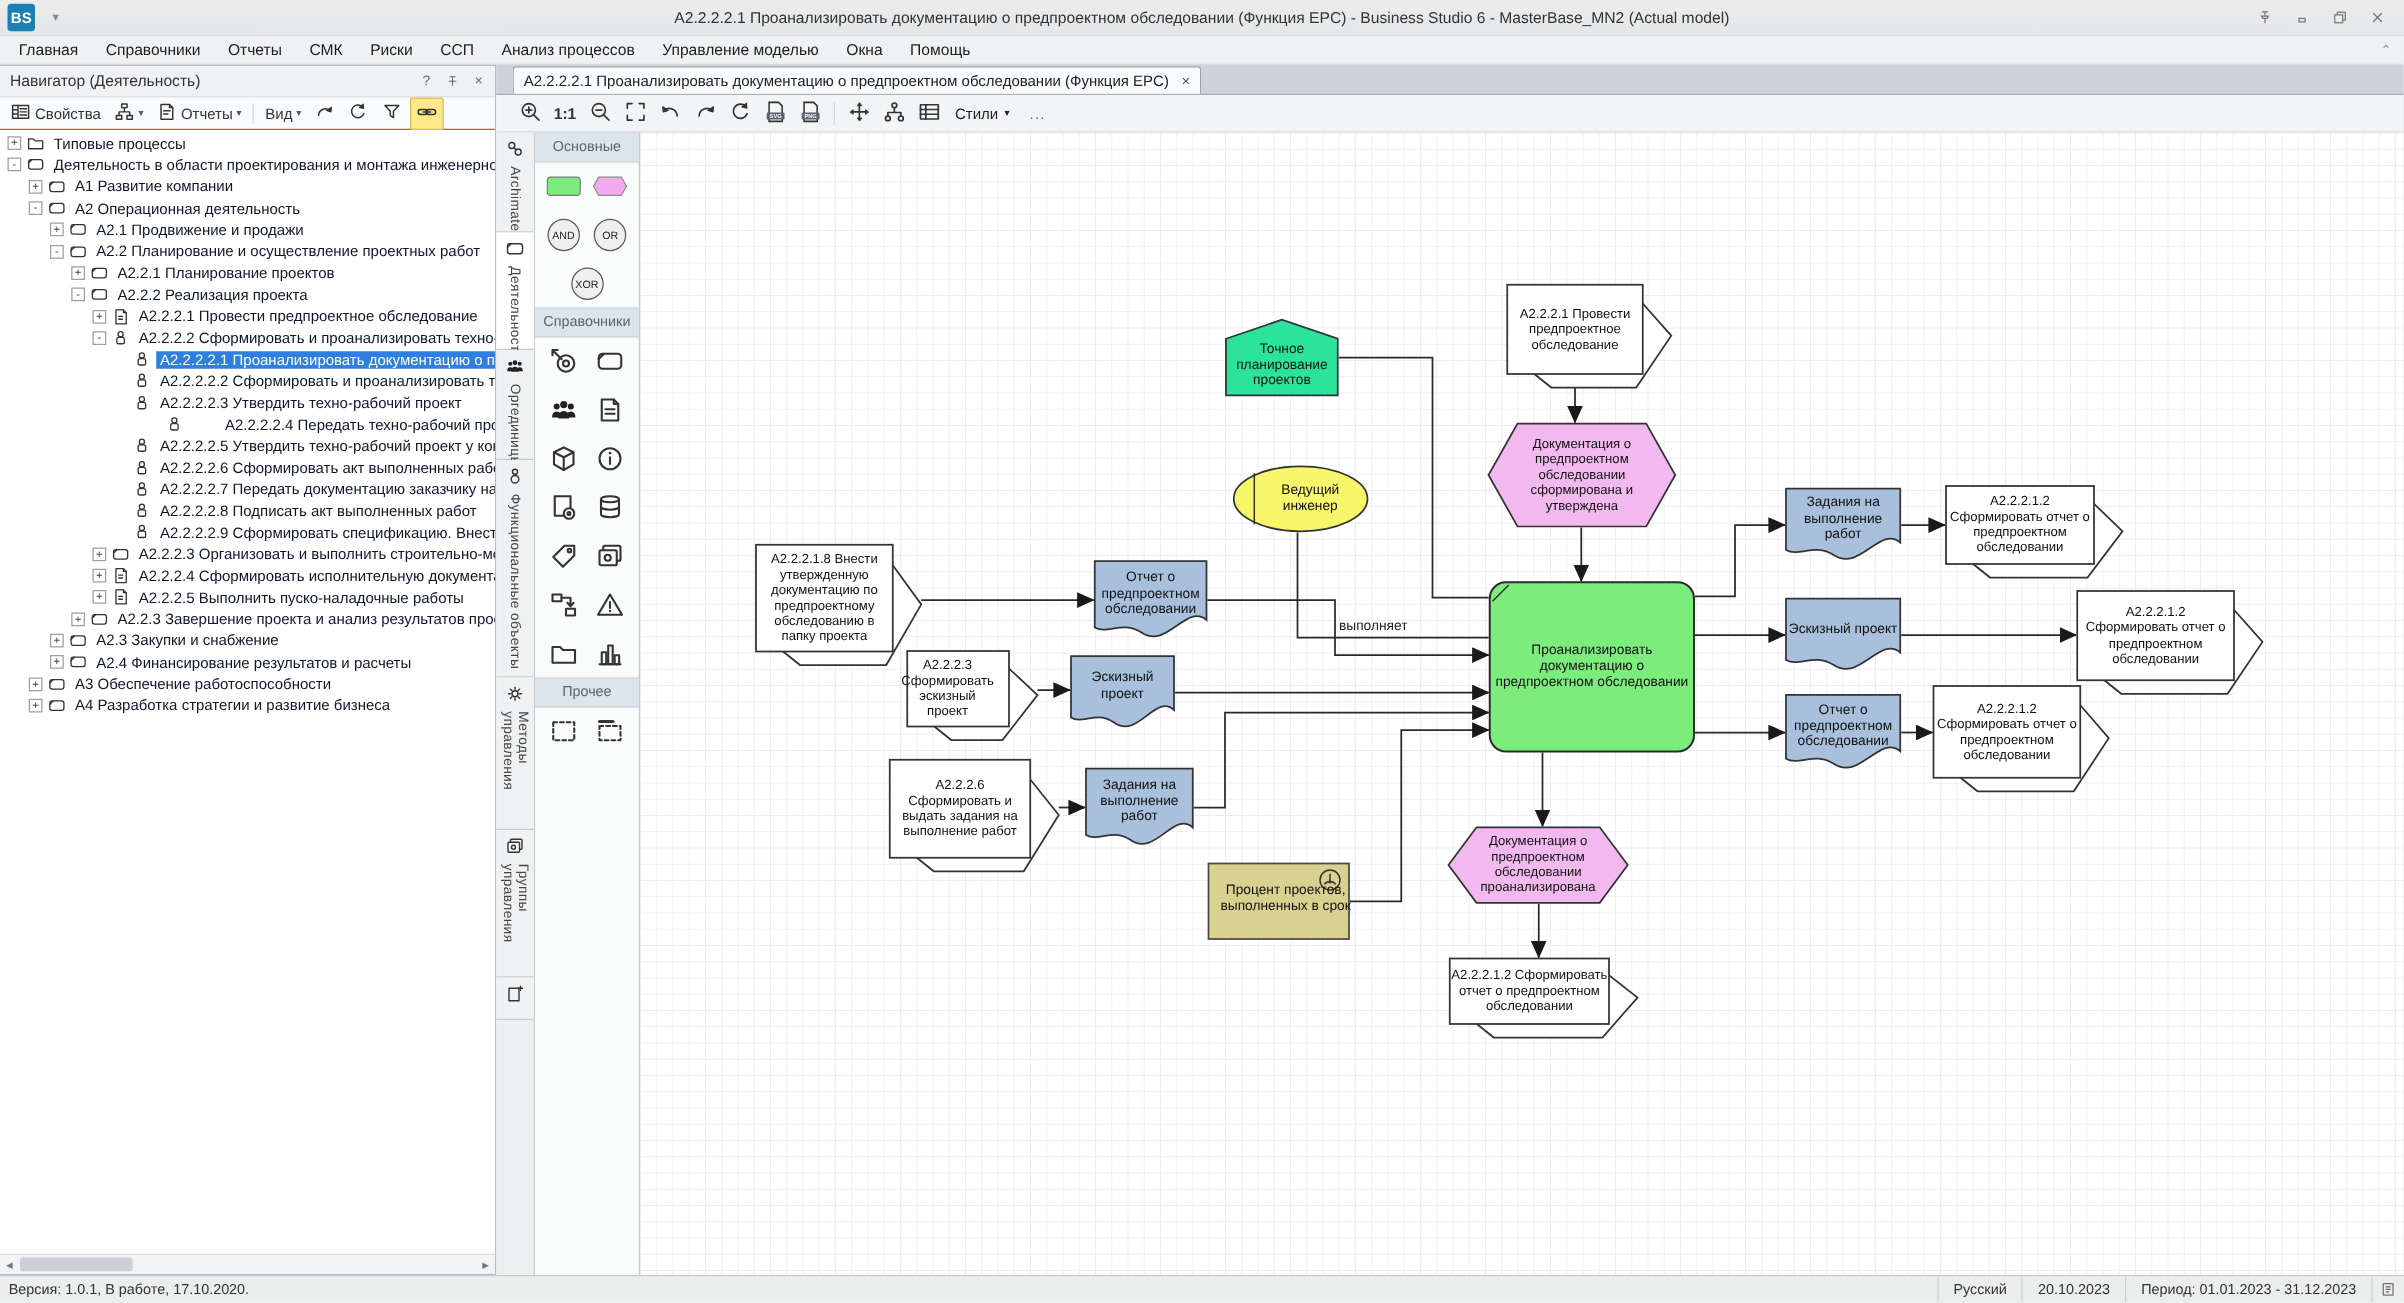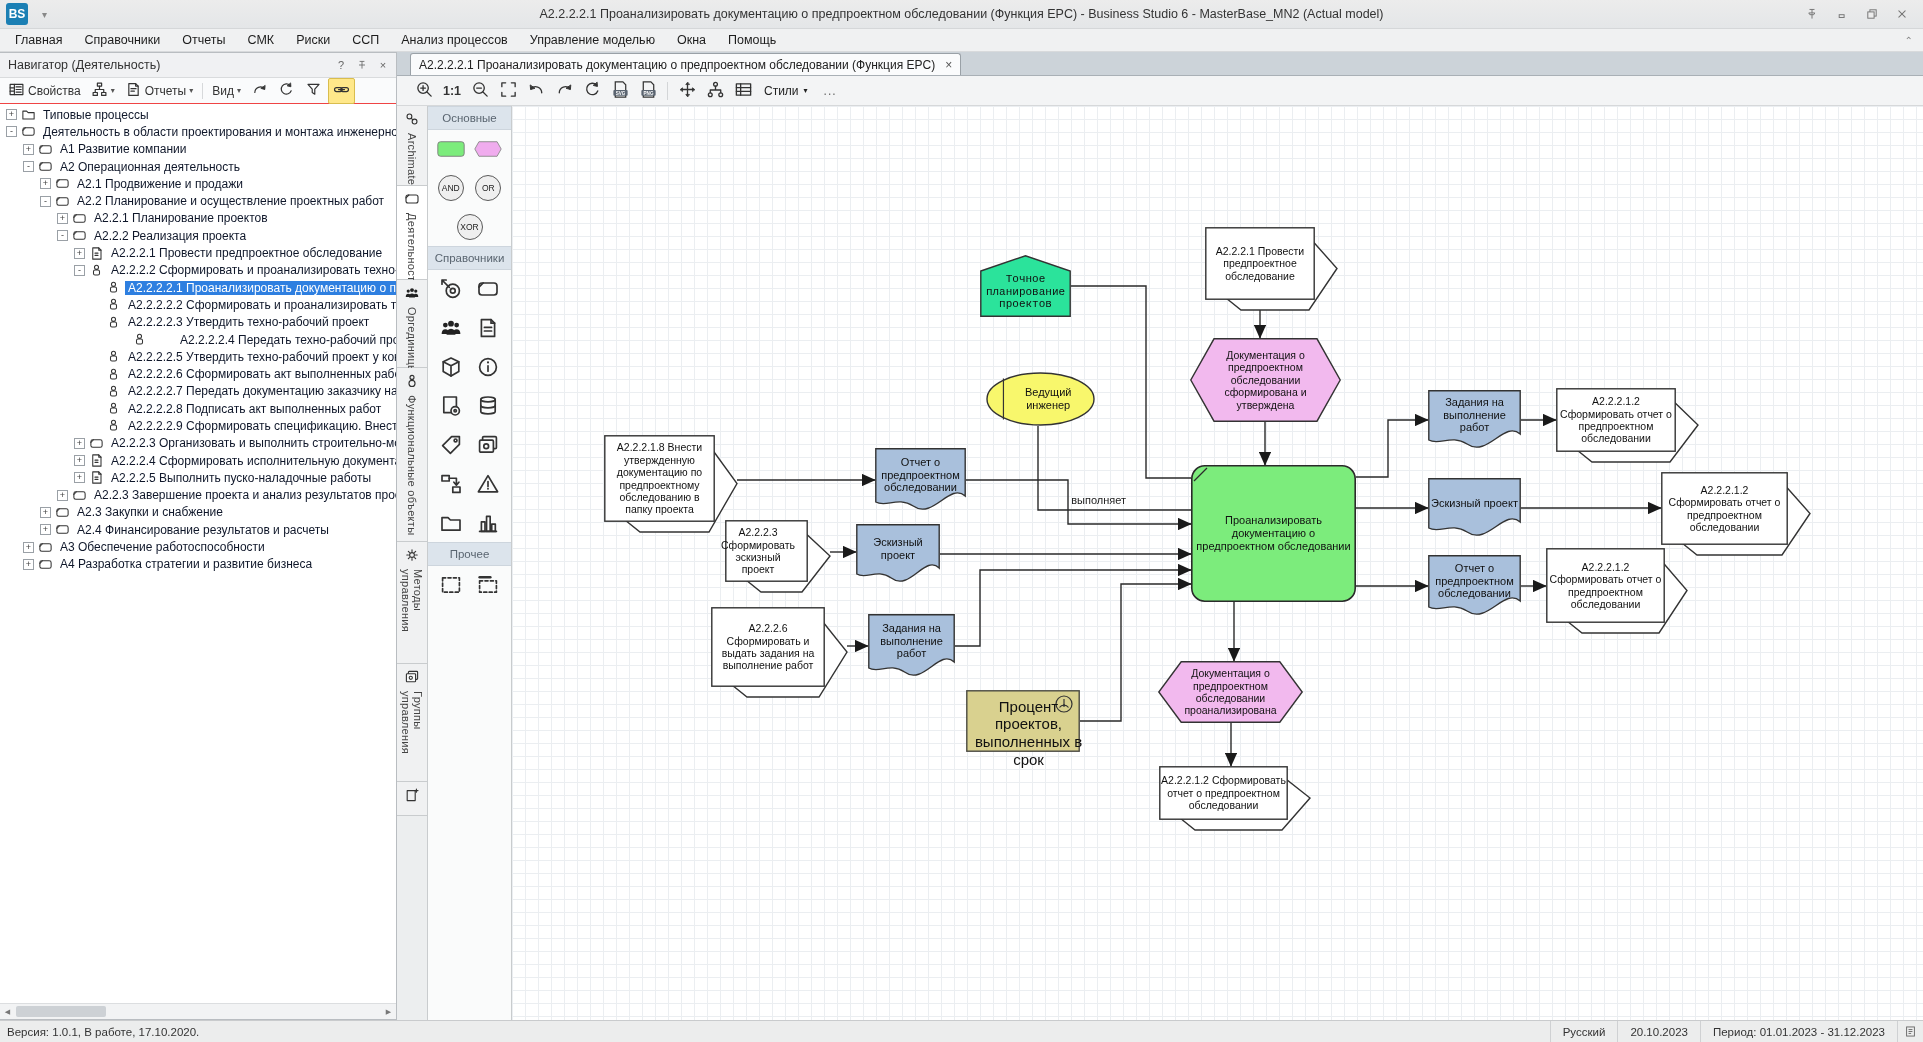--- a/index.html
+++ b/index.html
@@ -956,21 +956,21 @@
             <polyline points="1009,402 1149,402" fill="none" stroke="#2a2a2a" stroke-width="1.4" marker-end="url(#arr)"></polyline>
             <polyline points="1009,480 1034,480" fill="none" stroke="#2a2a2a" stroke-width="1.4" marker-end="url(#arr)"></polyline>
             <polyline points="722,496 722,555" fill="none" stroke="#2a2a2a" stroke-width="1.4" marker-end="url(#arr)"></polyline>
             <polyline points="719,617 719,660" fill="none" stroke="#2a2a2a" stroke-width="1.4" marker-end="url(#arr)"></polyline>
           </svg>
 
       <div class="node" style="left: 468px; top: 149px; width: 91px; height: 62px;">
             <svg width="119" height="76">
               <polygon points="0.8,16 45.5,0.8 90.2,16 90.2,61.2 0.8,61.2" fill="#2BE39B" stroke="#333" stroke-width="1.4"></polygon>
             </svg>
-            <div class="nlabel" style="font-size: 11px; left: 2px; top: 14px; width: 87px; height: 46px; font-family: Liberation Mono, monospace;">Точное планирование проектов</div>
+            <div class="nlabel" style="font-size: 11px; left: 2px; top: 14px; width: 87px; height: 46px;">Точное планирование проектов</div>
           </div>
           <div class="node" style="left: 474px; top: 266px; width: 109px; height: 54px;">
             <svg width="137" height="68">
               <ellipse cx="54.5" cy="27" rx="53.5" ry="26" fill="#F8F76C" stroke="#333" stroke-width="1.4"></ellipse>
               <line x1="17.44" y1="6.4799999999999995" x2="17.44" y2="47.52" stroke="#333" stroke-width="1.2"></line>
             </svg>
             <div class="nlabel" style="font-size: 11px; left: 17.44px; top: 2px; width: 89.56px; height: 50px;">Ведущий инженер</div>
           </div>
           <div class="node" style="left: 693px; top: 121px; width: 110px; height: 73px;">
             <svg width="138" height="87">
@@ -1034,21 +1034,21 @@
           <div class="node" style="left: 454px; top: 584px; width: 114px; height: 62px;">
             <svg width="142" height="76">
               <rect x="0.8" y="0.8" width="112.4" height="60.4" fill="#D9D18F" stroke="#4a4a42" stroke-width="1.4"></rect>
               <g transform="translate(88,4)" stroke="#333" stroke-width="1.2" fill="none">
                 <circle cx="10" cy="10" r="8"></circle>
                 <line x1="10" y1="11" x2="10" y2="5"></line>
                 <circle cx="10" cy="11.5" r="1.2" fill="#333" stroke="none"></circle>
                 <path d="M5.5 13.5 A5.5 5.5 0 0 1 14.5 13.5"></path>
               </g>
             </svg>
-            <div class="nlabel" style="font-size: 15px; left: 2px; top: 18px; width: 121px; height: 50px;">Процент проектов, выполненных в срок</div>
+            <div class="nlabel" style="font-size: 11px; left: 2px; top: 4px; width: 121px; height: 50px;">Процент проектов, выполненных в срок</div>
           </div>
           <div class="node" style="left: 916px; top: 284px; width: 93px; height: 60px;">
             <svg width="121" height="74">
               <path d="M0.8 0.8 H92.2 V44 C 76.25999999999999 30, 59.52 68, 39.059999999999995 54 C 23.25 44, 11.16 56, 0.8 50 Z" fill="#A9C0DC" stroke="#333" stroke-width="1.4"></path>
             </svg>
             <div class="nlabel" style="font-size: 11px; left: 2px; top: 2px; width: 89px; height: 46px;">Задания на выполнение работ</div>
           </div>
           <div class="node" style="left: 916px; top: 372px; width: 93px; height: 60px;">
             <svg width="121" height="74">
               <path d="M0.8 0.8 H92.2 V44 C 76.25999999999999 30, 59.52 68, 39.059999999999995 54 C 23.25 44, 11.16 56, 0.8 50 Z" fill="#A9C0DC" stroke="#333" stroke-width="1.4"></path>

